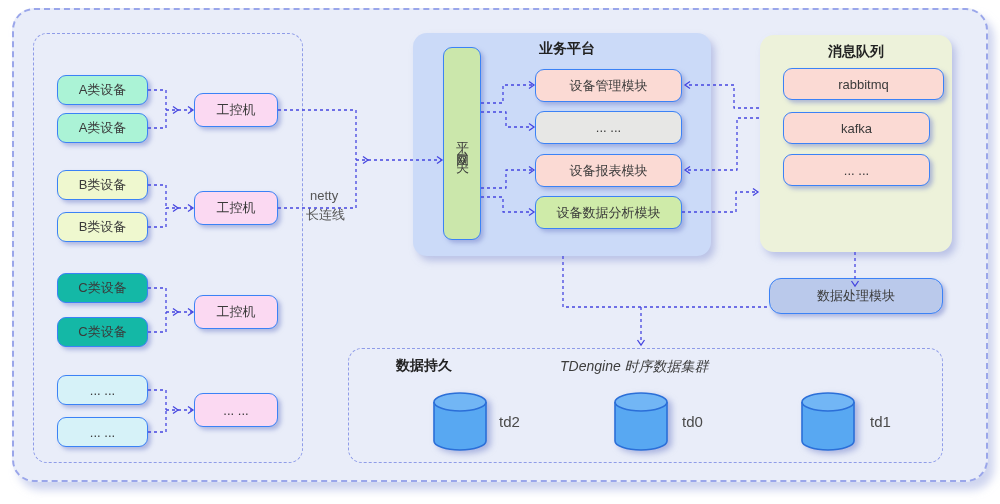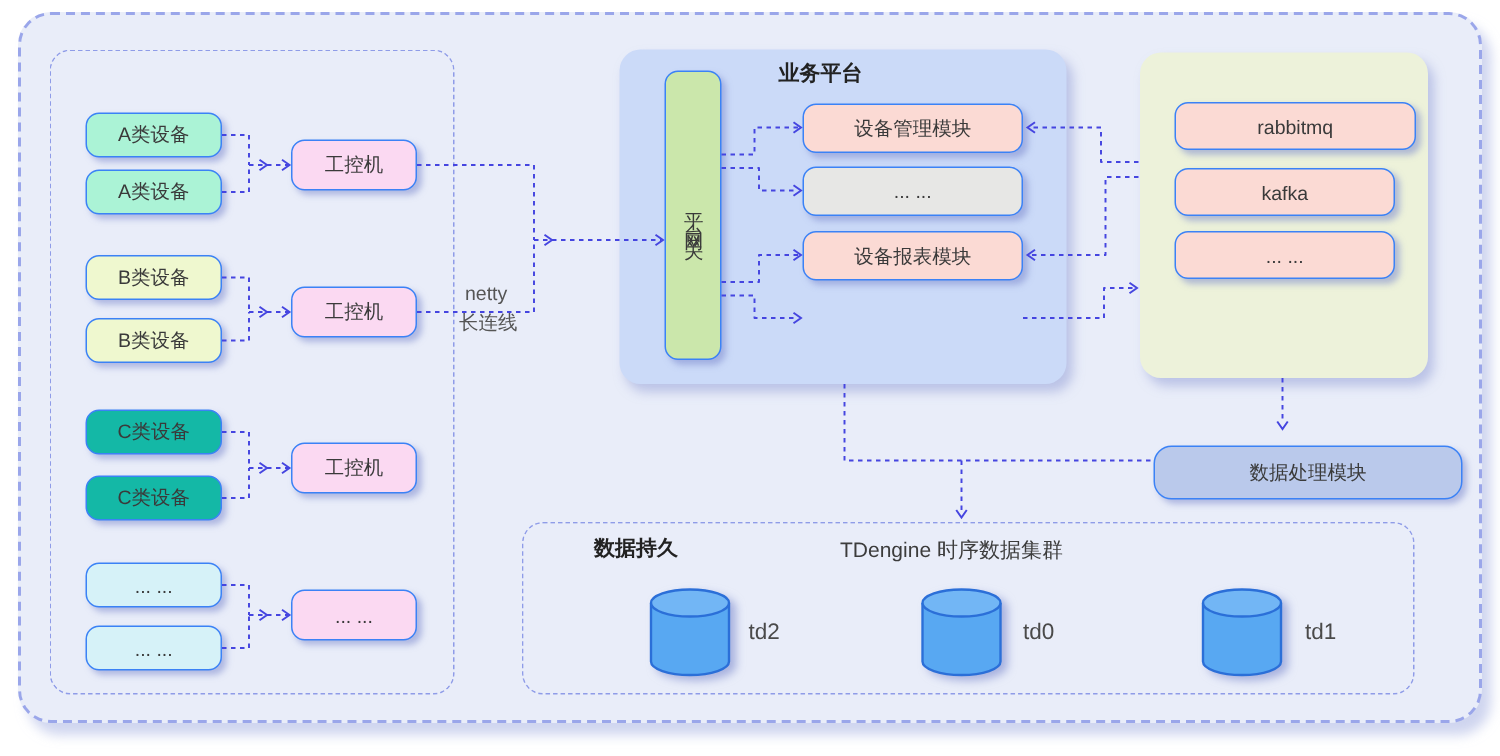--- a/index.html
+++ b/index.html
@@ -76,41 +76,43 @@
   <div class="box ctrl" style="left:194px;top:295px;width:84px;height:34px;">工控机</div>
 
   <div class="box dev-dot" style="left:57px;top:375px;width:91px;height:30px;">... ...</div>
   <div class="box dev-dot" style="left:57px;top:417px;width:91px;height:30px;">... ...</div>
   <div class="box ctrl" style="left:194px;top:393px;width:84px;height:34px;">... ...</div>
 
   <div class="wire-label" style="left:310px;top:188px;">netty</div>
   <div class="wire-label" style="left:306px;top:206px;">长连线</div>
 
   <div class="solid-panel" style="left:413px;top:33px;width:298px;height:223px;background:#cbdaf8;"></div>
-  <div class="panel-title" style="left:398px;top:40px;width:298px;">业务平台</div>
+  <div class="panel-title" style="left:418px;top:40px;width:298px;">业务平台</div>
 
   <div class="box gateway" style="left:443px;top:47px;width:38px;height:193px;">
     <span class="gw-text">平台网关</span>
   </div>
 
   <div class="box mod-pink" style="left:535px;top:69px;width:147px;height:33px;">设备管理模块</div>
   <div class="box mod-gray" style="left:535px;top:111px;width:147px;height:33px;">... ...</div>
   <div class="box mod-pink" style="left:535px;top:154px;width:147px;height:33px;">设备报表模块</div>
+  <div class="box mod-green" style="left:535px;top:196px;width:147px;height:33px;">设备数据分析模块</div>
 
   <div class="solid-panel" style="left:760px;top:35px;width:192px;height:217px;background:#edf2da;"></div>
+  <div class="panel-title" style="left:760px;top:43px;width:192px;">消息队列</div>
 
   <div class="box mq-item" style="left:783px;top:68px;width:161px;height:32px;">rabbitmq</div>
   <div class="box mq-item" style="left:783px;top:112px;width:147px;height:32px;">kafka</div>
   <div class="box mq-item" style="left:783px;top:154px;width:147px;height:32px;">... ...</div>
 
-  <div class="box dataproc" style="left:769px;top:297px;width:206px;height:36px;">数据处理模块</div>
+  <div class="box dataproc" style="left:769px;top:278px;width:174px;height:36px;">数据处理模块</div>
 
   <div class="dashed-panel" style="left:348px;top:348px;width:595px;height:115px;"></div>
   <div class="panel-title" style="left:396px;top:357px;text-align:left;">数据持久</div>
-  <div class="wire-label" style="left:560px;top:358px;font-size:14px;color:#3c3c3c;">TDengine 时序数据集群</div>
+  <div class="wire-label" style="left:560px;top:358px;font-size:14px;color:#3c3c3c;font-style:italic;">TDengine 时序数据集群</div>
 
   <svg class="db-icon" style="left:432px;top:391px;" width="56" height="62" viewBox="0 0 56 62">
     <path d="M2,11 v39 a26,9 0 0 0 52,0 v-39" fill="#58a8f2" stroke="#2b6fd8" stroke-width="1.6"></path>
     <ellipse cx="28" cy="11" rx="26" ry="9" fill="#72b6f5" stroke="#2b6fd8" stroke-width="1.6"></ellipse>
   </svg>
   <div class="db-label" style="left:499px;top:413px;">td2</div>
 
   <svg class="db-icon" style="left:613px;top:391px;" width="56" height="62" viewBox="0 0 56 62">
     <path d="M2,11 v39 a26,9 0 0 0 52,0 v-39" fill="#58a8f2" stroke="#2b6fd8" stroke-width="1.6"></path>
     <ellipse cx="28" cy="11" rx="26" ry="9" fill="#72b6f5" stroke="#2b6fd8" stroke-width="1.6"></ellipse>

